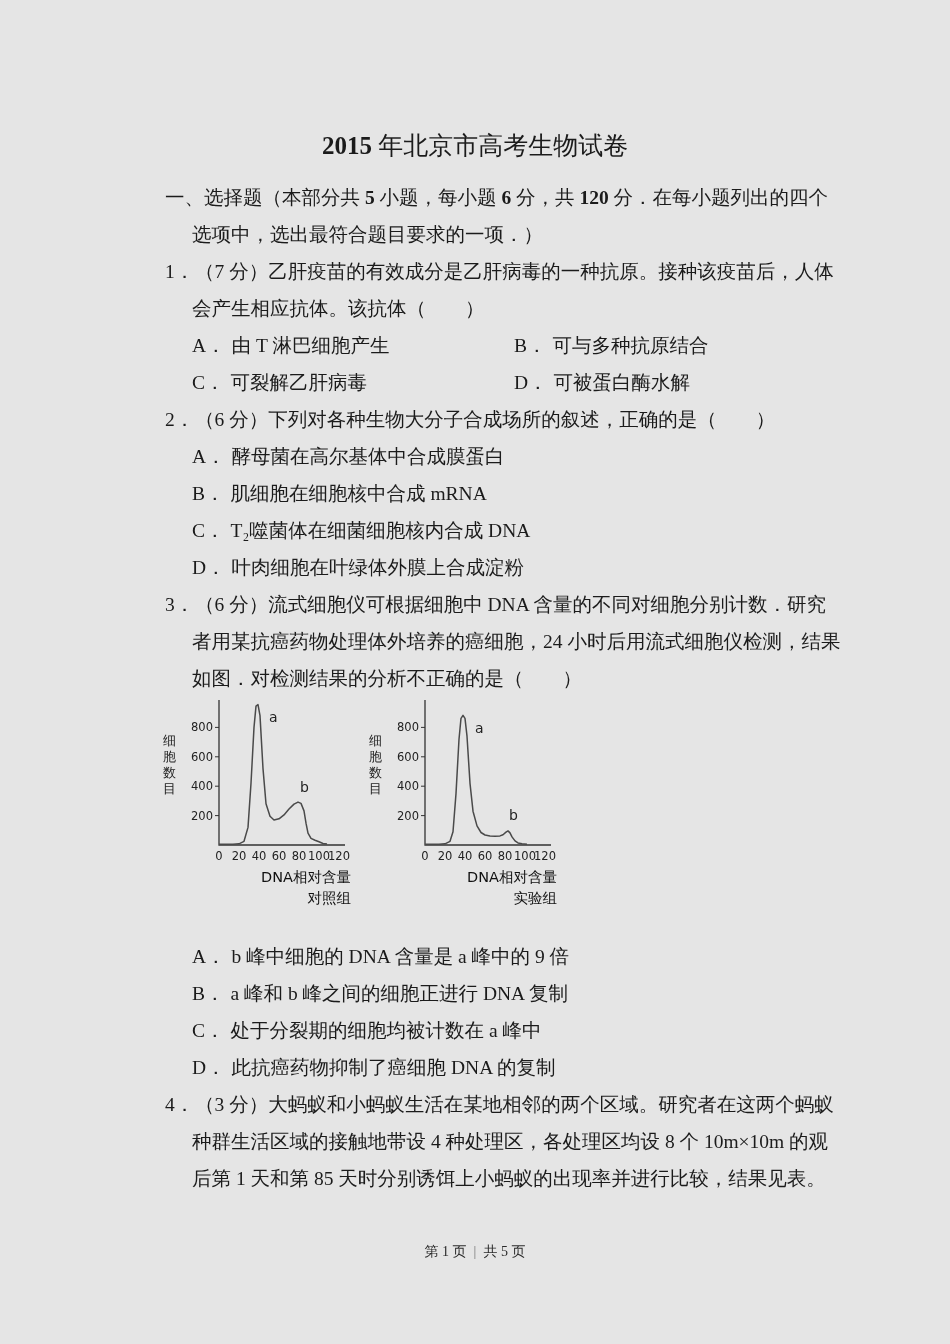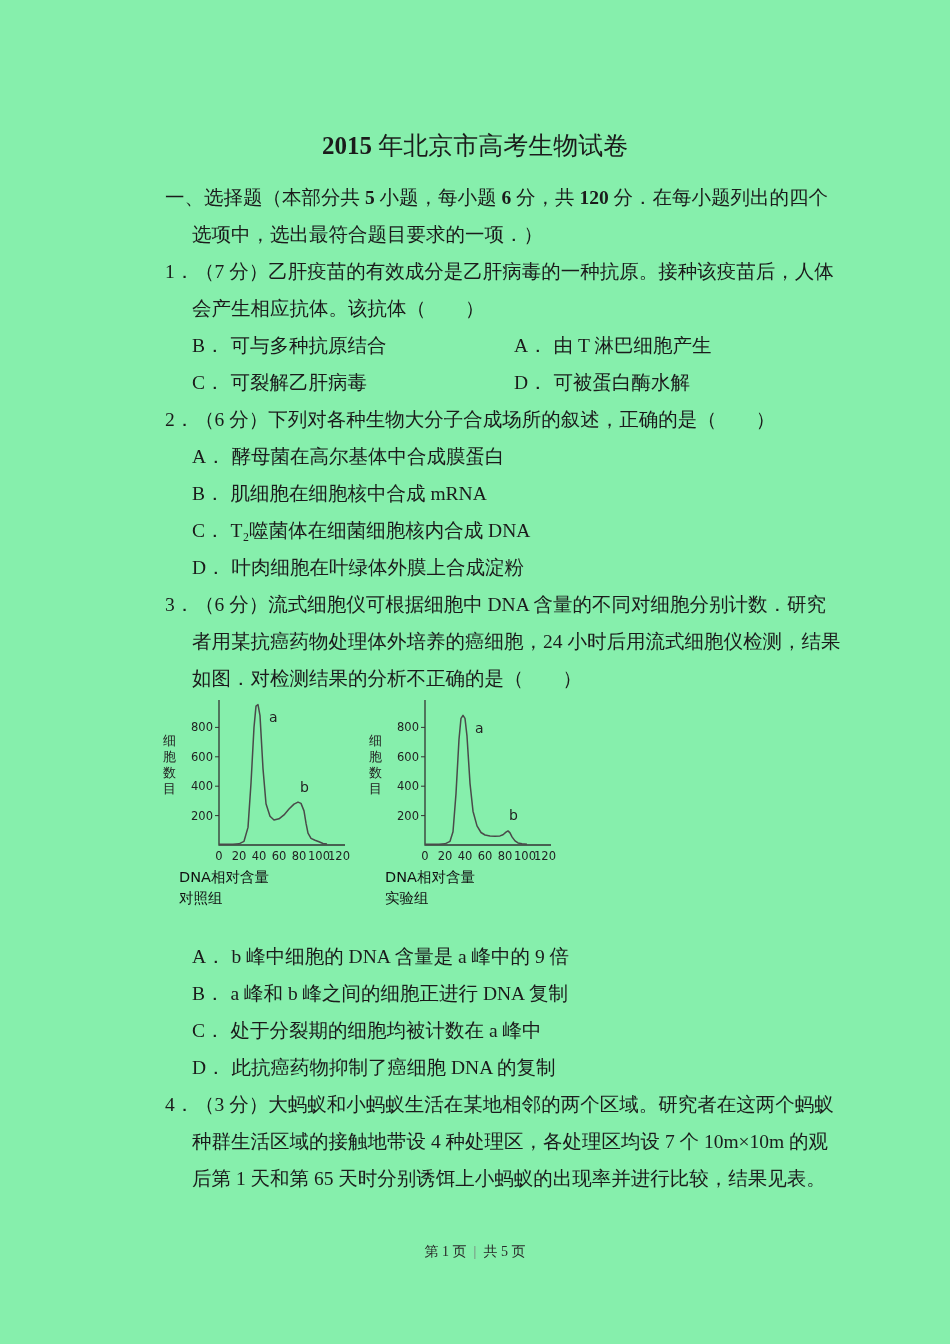--- a/index.html
+++ b/index.html
@@ -1,19 +1,19 @@
 <!DOCTYPE html>
 <html><head>
 <meta charset="utf-8">
 <style>
   html,body{margin:0;padding:0;background:#ffffff;}
   .page{
     position:relative;
     width:950px;height:1344px;
-    background:#86efac;
+    background:#e5e5e5;
     color:#1b1b1b;
     font-family:"Liberation Serif","DejaVu Serif",serif;
     overflow:hidden;
   }
   .title{
     position:absolute;top:130px;left:0;right:0;
     margin:0;text-align:center;
     font-size:25px;font-weight:normal;line-height:32px;
   }
   .title .yr{font-weight:bold;}
@@ -47,21 +47,21 @@
   .axis{fill:none;stroke:#333;stroke-width:1.3;}
   .axline{stroke:#333;stroke-width:1;}
   .curve{fill:none;stroke:#4a4a4a;stroke-width:1.5;stroke-linejoin:round;}
   .tick{font-family:"DejaVu Sans",sans-serif;font-size:11.5px;fill:#222;}
   .tickx{text-anchor:middle;}
   .ticky{text-anchor:end;}
   .peaklabel{font-family:"DejaVu Sans",sans-serif;font-size:14px;fill:#222;}
   .xlabel,.glabel{
     font-family:"DejaVu Sans",sans-serif;
     font-size:14.5px;line-height:21px;color:#111;
-    text-align:left;padding-left:16px;width:172px;
+    text-align:right;padding-left:16px;width:172px;
   }
   .footer{
     position:absolute;top:1242px;left:0;right:0;
     text-align:center;font-size:14px;color:#2a2a2a;line-height:19px;
   }
   .footer .sep{color:#777;margin:0 7px;}
 </style>
 </head>
 <body>
 
@@ -73,22 +73,22 @@
 
     <div class="tline"><span>一、选择题（本部分共 </span><b>5</b><span> 小题，每小题 </span><b>6</b><span> 分，共 </span><b>120</b><span> 分．在每小题列出的四个</span></div>
     <div class="tline indent">选项中，选出最符合题目要求的一项．）</div>
 
     <div class="tline qline">
         <span class="qnum">1．</span>
         <span>（7 分）乙肝疫苗的有效成分是乙肝病毒的一种抗原。接种该疫苗后，人体</span>
       </div>
     <div class="tline indent">会产生相应抗体。该抗体（　　）</div>
     <div class="opt-grid">
+      <div class="tline"><span class="opt-lab">A．</span><span>由 T 淋巴细胞产生</span></div>
       <div class="tline"><span class="opt-lab">B．</span><span>可与多种抗原结合</span></div>
-      <div class="tline"><span class="opt-lab">A．</span><span>由 T 淋巴细胞产生</span></div>
       <div class="tline"><span class="opt-lab">C．</span><span>可裂解乙肝病毒</span></div>
       <div class="tline"><span class="opt-lab">D．</span><span>可被蛋白酶水解</span></div>
     </div>
 
     <div class="tline qline">
         <span class="qnum">2．</span>
         <span>（6 分）下列对各种生物大分子合成场所的叙述，正确的是（　　）</span>
       </div>
     <div class="tline indent"><span class="opt-lab">A．</span><span>酵母菌在高尔基体中合成膜蛋白</span></div>
     <div class="tline indent"><span class="opt-lab">B．</span><span>肌细胞在细胞核中合成 mRNA</span></div>
@@ -163,20 +163,20 @@
 
     <div class="tline indent"><span class="opt-lab">A．</span><span>b 峰中细胞的 DNA 含量是 a 峰中的 9 倍</span></div>
     <div class="tline indent"><span class="opt-lab">B．</span><span>a 峰和 b 峰之间的细胞正进行 DNA 复制</span></div>
     <div class="tline indent"><span class="opt-lab">C．</span><span>处于分裂期的细胞均被计数在 a 峰中</span></div>
     <div class="tline indent"><span class="opt-lab">D．</span><span>此抗癌药物抑制了癌细胞 DNA 的复制</span></div>
 
     <div class="tline qline">
         <span class="qnum">4．</span>
         <span>（3 分）大蚂蚁和小蚂蚁生活在某地相邻的两个区域。研究者在这两个蚂蚁</span>
       </div>
-    <div class="tline indent">种群生活区域的接触地带设 4 种处理区，各处理区均设 7 个 10m×10m 的观</div>
-    <div class="tline indent">后第 1 天和第 65 天时分别诱饵上小蚂蚁的出现率并进行比较，结果见表。</div>
+    <div class="tline indent">种群生活区域的接触地带设 4 种处理区，各处理区均设 8 个 10m×10m 的观</div>
+    <div class="tline indent">后第 1 天和第 85 天时分别诱饵上小蚂蚁的出现率并进行比较，结果见表。</div>
 
   </div>
 
   <div class="footer"><span>第 1 页</span><span class="sep">|</span><span>共 5 页</span></div>
 
 </div>
 
 </body></html>

